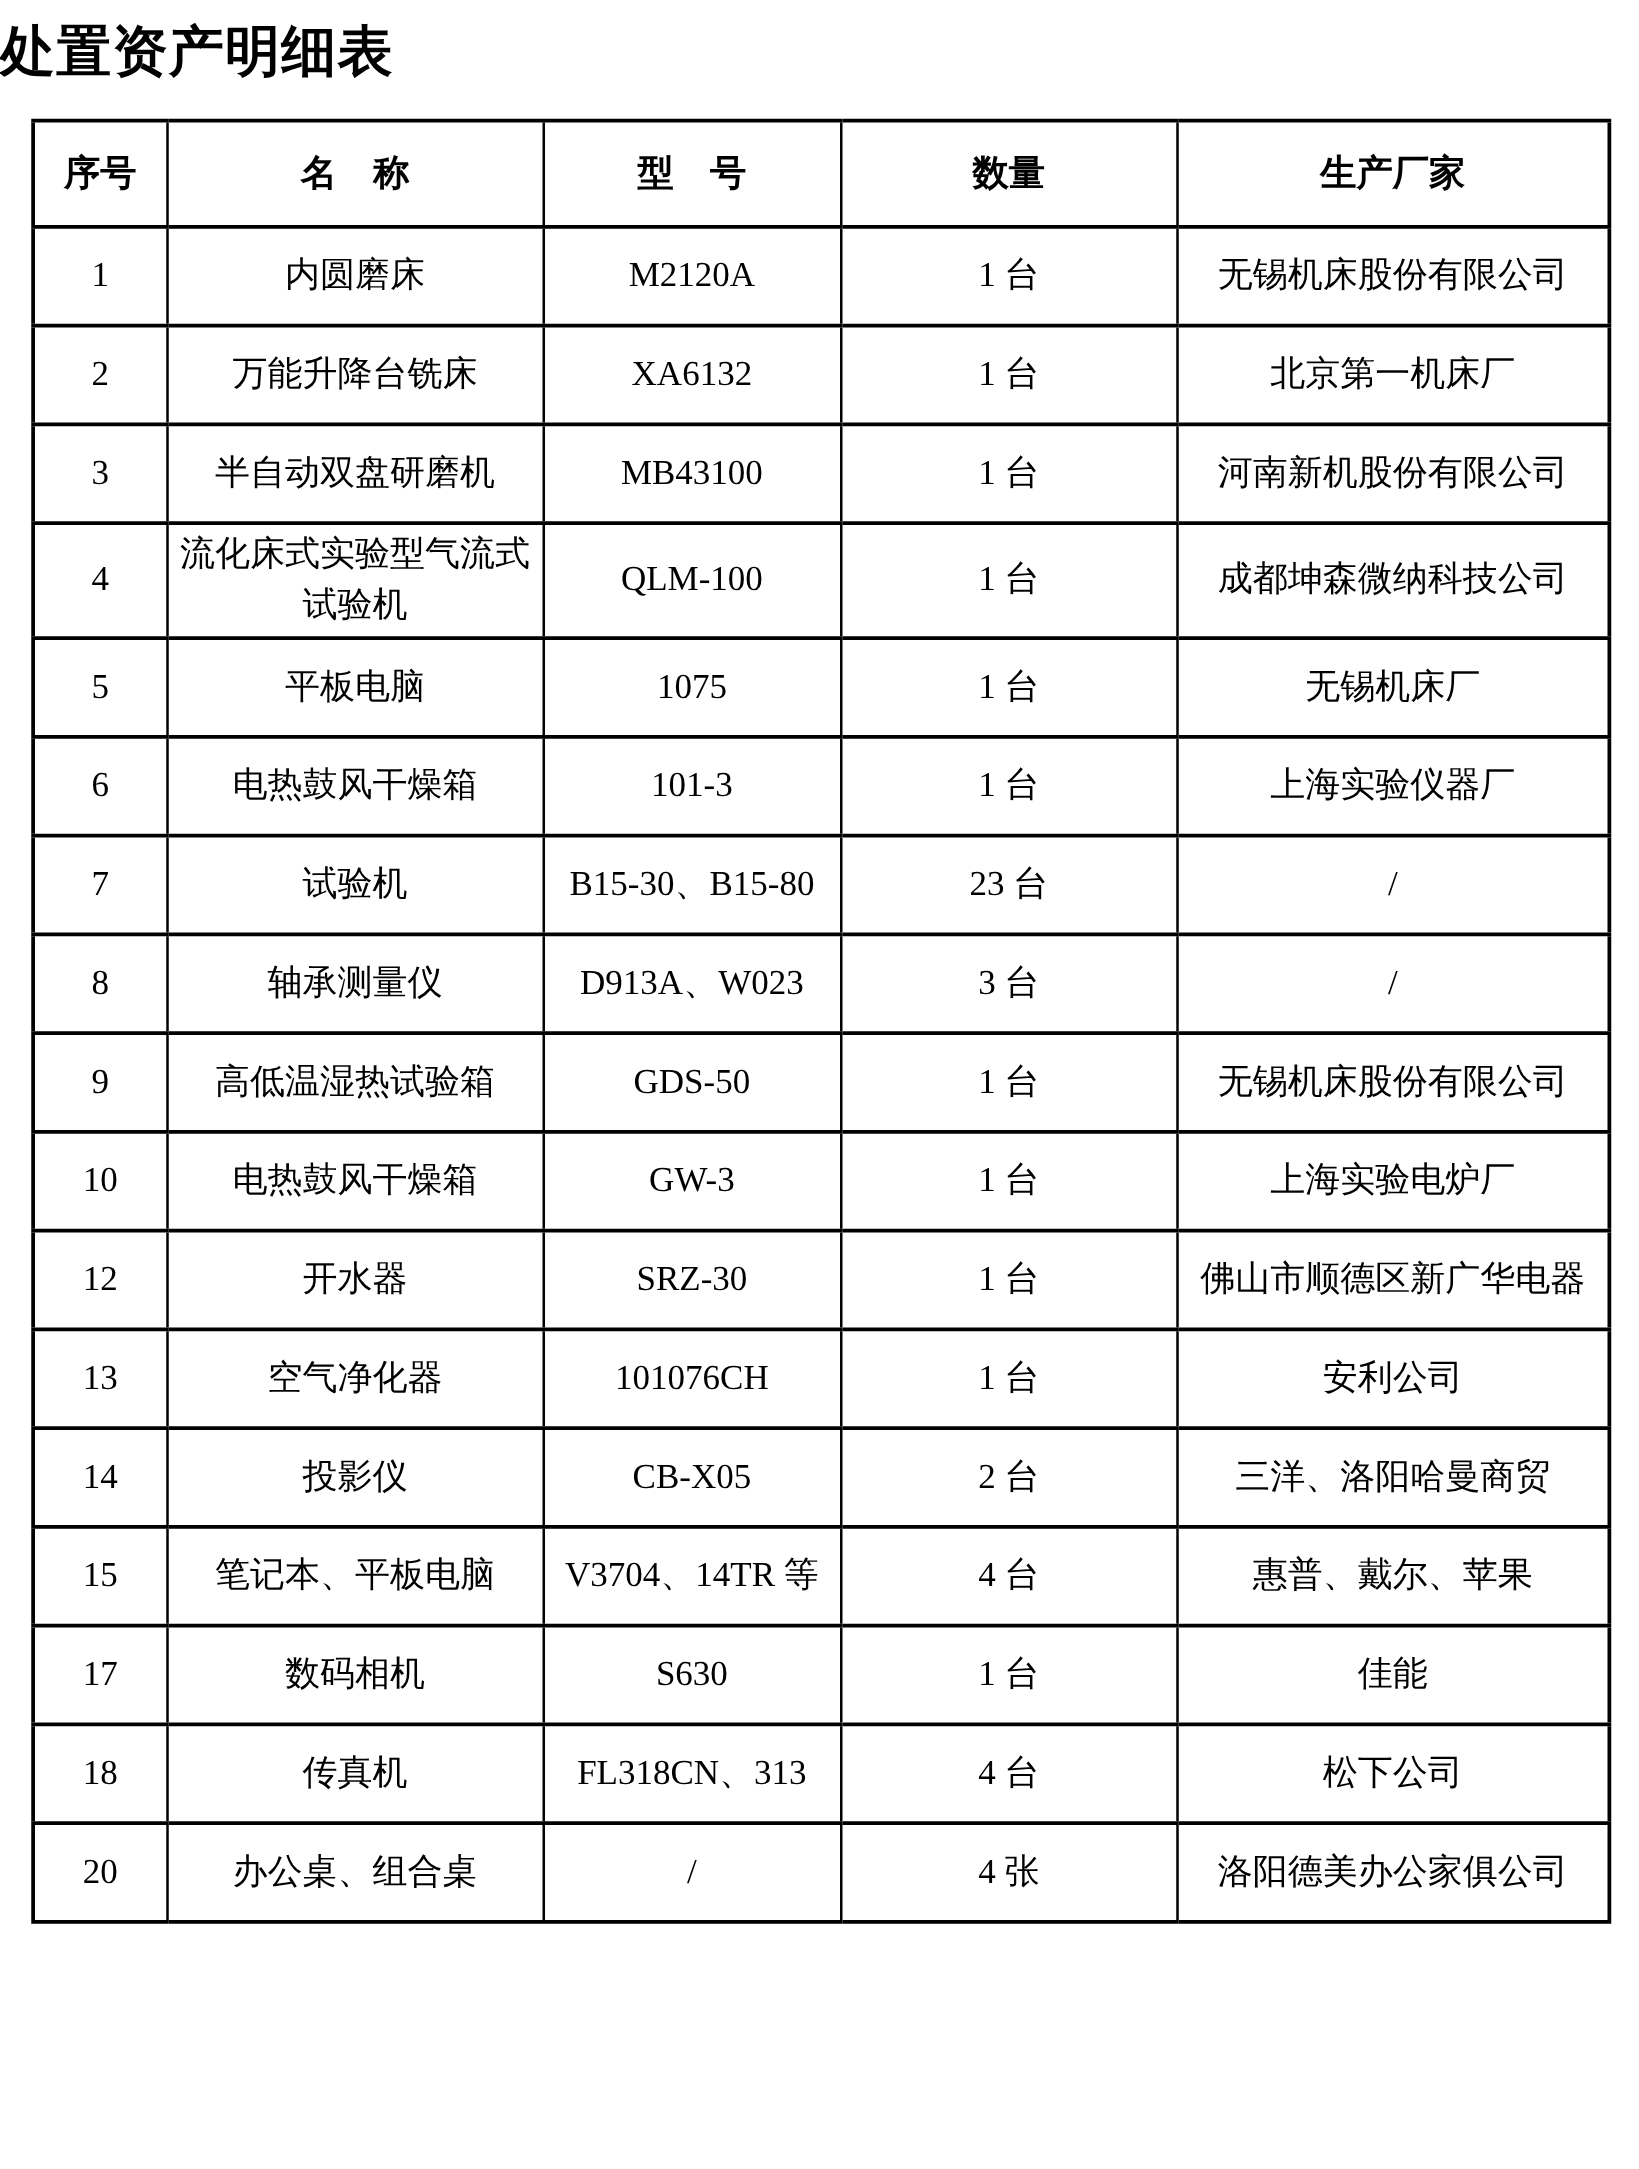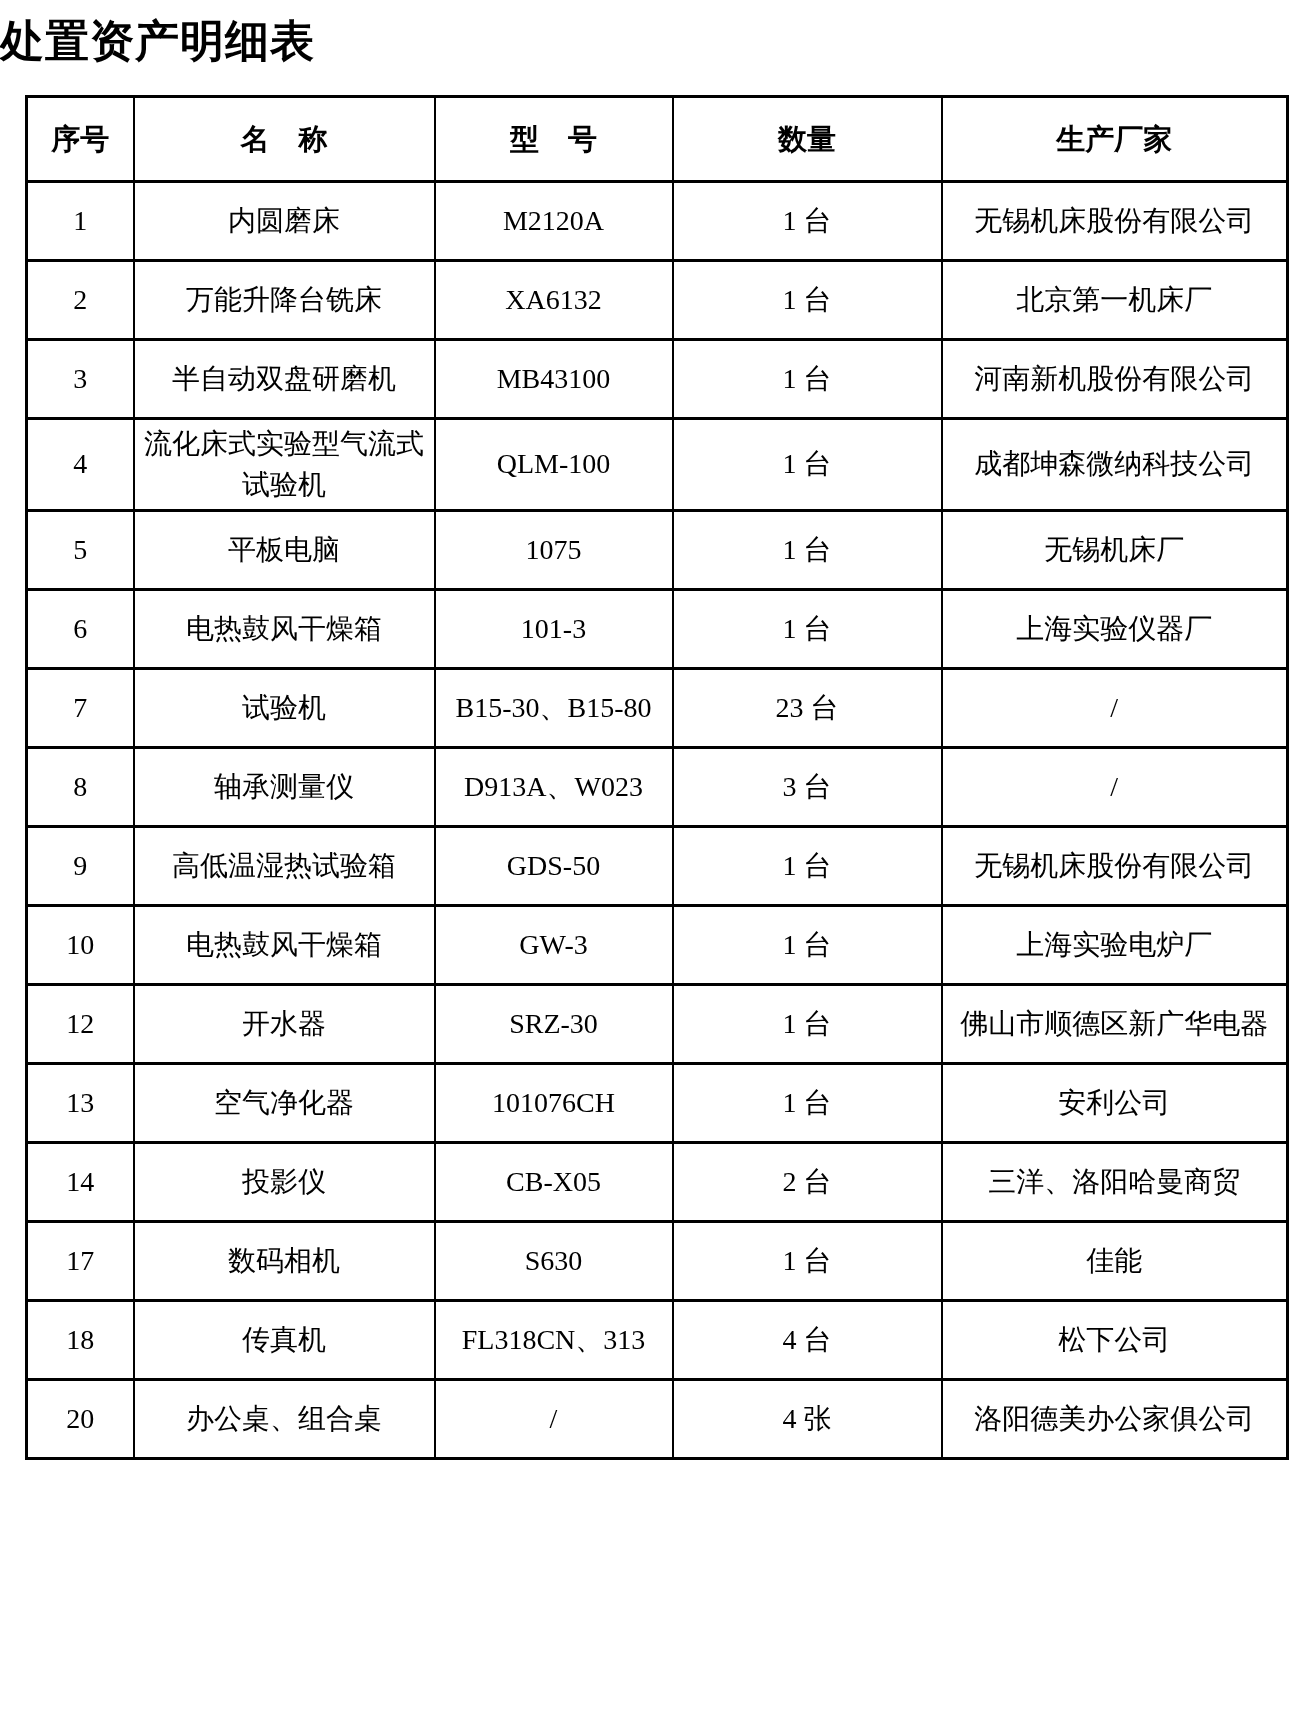--- a/index.html
+++ b/index.html
@@ -171,20 +171,27 @@
           <td>安利公司</td>
         </tr>
         <tr>
           <td>14</td>
           <td>投影仪</td>
           <td>CB-X05</td>
           <td>2 台</td>
           <td>三洋、洛阳哈曼商贸</td>
         </tr>
         <tr>
+          <td>15</td>
+          <td>笔记本、平板电脑</td>
+          <td>V3704、14TR 等</td>
+          <td>4 台</td>
+          <td>惠普、戴尔、苹果</td>
+        </tr>
+        <tr>
           <td>17</td>
           <td>数码相机</td>
           <td>S630</td>
           <td>1 台</td>
           <td>佳能</td>
         </tr>
         <tr>
           <td>18</td>
           <td>传真机</td>
           <td>FL318CN、313</td>

